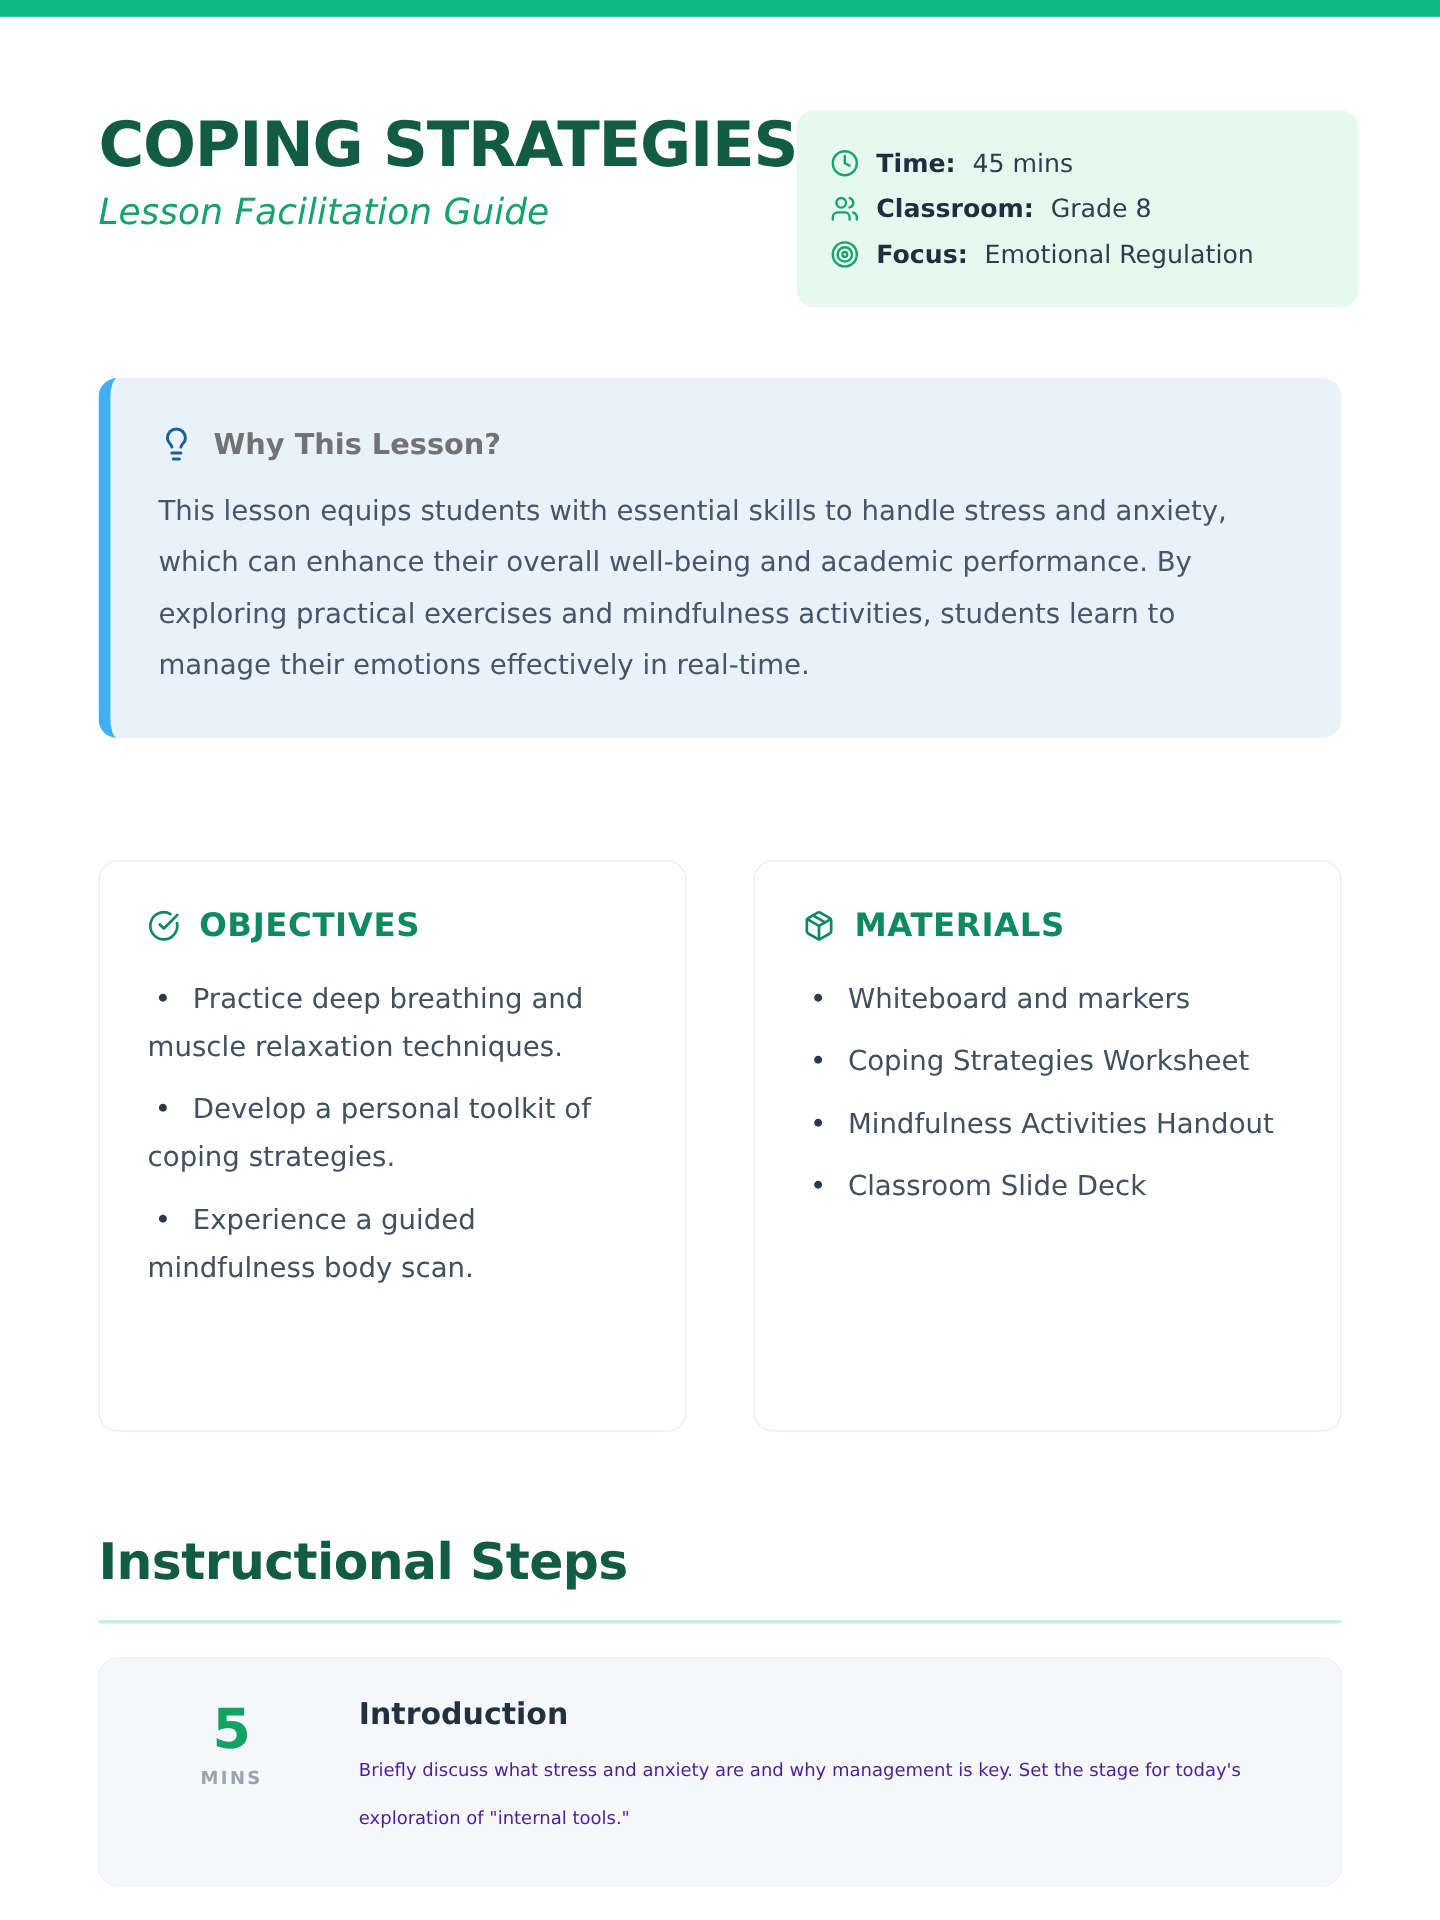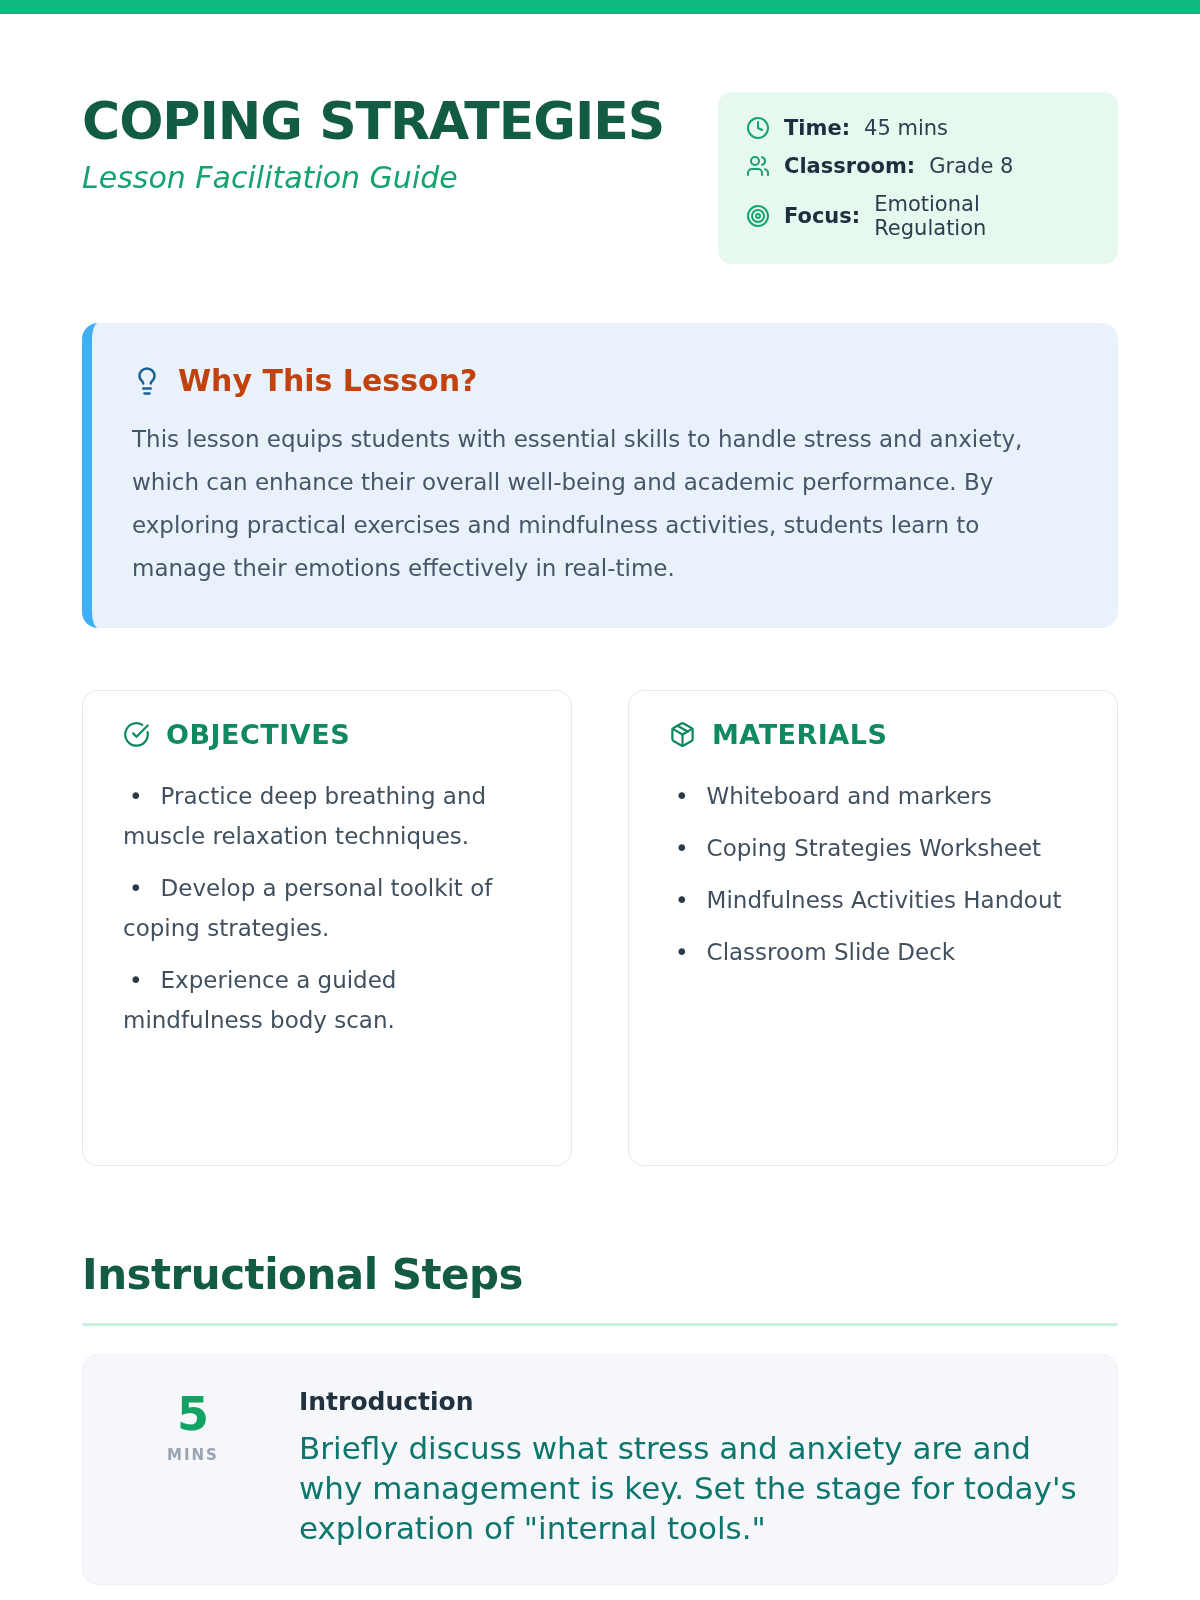--- a/index.html
+++ b/index.html
@@ -17,51 +17,51 @@
   .header { display: flex; justify-content: space-between; align-items: flex-start; margin-top: 80px; }
   .title {
     font-size: 52px; font-weight: 700; letter-spacing: -1px;
     color: #125c43; line-height: 1.04; margin: 0; white-space: nowrap;
   }
   .subtitle {
     font-size: 30px; font-style: italic; color: #14a36d;
     margin-top: 12px; font-weight: 500;
   }
   .meta-box {
-    width: 400px; min-height: 164px; background: #e7f8ee;
+    width: 468px; min-height: 164px; background: #e7f8ee;
     border-radius: 14px; padding: 24px 28px;
     display: flex; flex-direction: column; justify-content: center; gap: 14px;
     flex-shrink: 0; margin-top: -2px;
   }
   .meta-row { display: flex; align-items: center; gap: 14px; font-size: 21px; }
   .meta-row svg { width: 24px; height: 24px; color: #17a36d; flex-shrink: 0; }
   .meta-label { font-weight: 700; color: #1f2e3e; }
   .meta-value { color: #2e3d4e; }
 
   
   .why-box {
     margin-top: 59px;
     background: #e9f2fb;
     border-left: 10px solid #3fb0f6;
     border-radius: 16px;
     padding: 40px 44px 38px 30px;
   }
   .why-head { display: flex; align-items: center; gap: 16px; margin-left: 10px; }
   .why-head svg { width: 30px; height: 30px; color: #1d6190; }
-  .why-title { font-size: 30px; font-weight: 700; color: #c2410c; }
+  .why-title { font-size: 24px; font-weight: 700; color: #737373; }
   .why-body {
     margin: 20px 0 0 10px; font-size: 23px; line-height: 43px; color: #475569;
   }
 
   
   .cards { display: flex; gap: 56px; margin-top: 62px; align-items: stretch; }
   .card {
     flex: 1; background: #ffffff;
     border: 1.5px solid #e3e9f1; border-radius: 16px;
-    padding: 28px 40px; min-height: 476px;
+    padding: 38px 40px; min-height: 476px; margin-top: 40px;
   }
   .card-head { display: flex; align-items: center; gap: 16px; }
   .card-head svg { width: 27px; height: 27px; color: #0f8a5f; }
   .card-title { font-size: 27px; font-weight: 700; color: #0f8a5f; letter-spacing: 0.5px; }
   .bullets { list-style: none; margin: 26px 0 0 0; padding: 0; font-size: 23px; color: #41505f; line-height: 40px; }
   .bullets li { margin-bottom: 12px; }
   .bullets li::before { content: "\2022"; margin: 0 18px 0 6px; color: #2b3a49; }
 
   
   .steps-title {
@@ -74,21 +74,21 @@
     margin-top: 28px; background: #f5f7fa;
     border: 1px solid #edf0f4; border-radius: 16px;
     padding: 32px 40px 36px 40px;
     display: flex; gap: 36px;
   }
   .step-time { width: 140px; flex-shrink: 0; text-align: center; padding-top: 2px; }
   .step-mins { font-size: 46px; font-weight: 700; color: #12a263; line-height: 1.1; }
   .step-unit { font-size: 15px; font-weight: 700; color: #99a4b1; letter-spacing: 2px; margin-top: 6px; }
   .step-content { flex: 1; }
   .step-title { font-size: 25px; font-weight: 700; color: #223140; }
-  .step-desc { margin-top: 12px; font-size: 31px; color: #0f766e; line-height: 40px; }
+  .step-desc { margin-top: 12px; font-size: 15px; color: #4c1d95; line-height: 40px; }
 
   .step-card-partial {
     margin-top: 28px; background: #ffffff;
     border: 1.5px solid #e0e7f0; border-radius: 16px;
     height: 80px;
   }
 </style>
 </head>
 <body>
 

